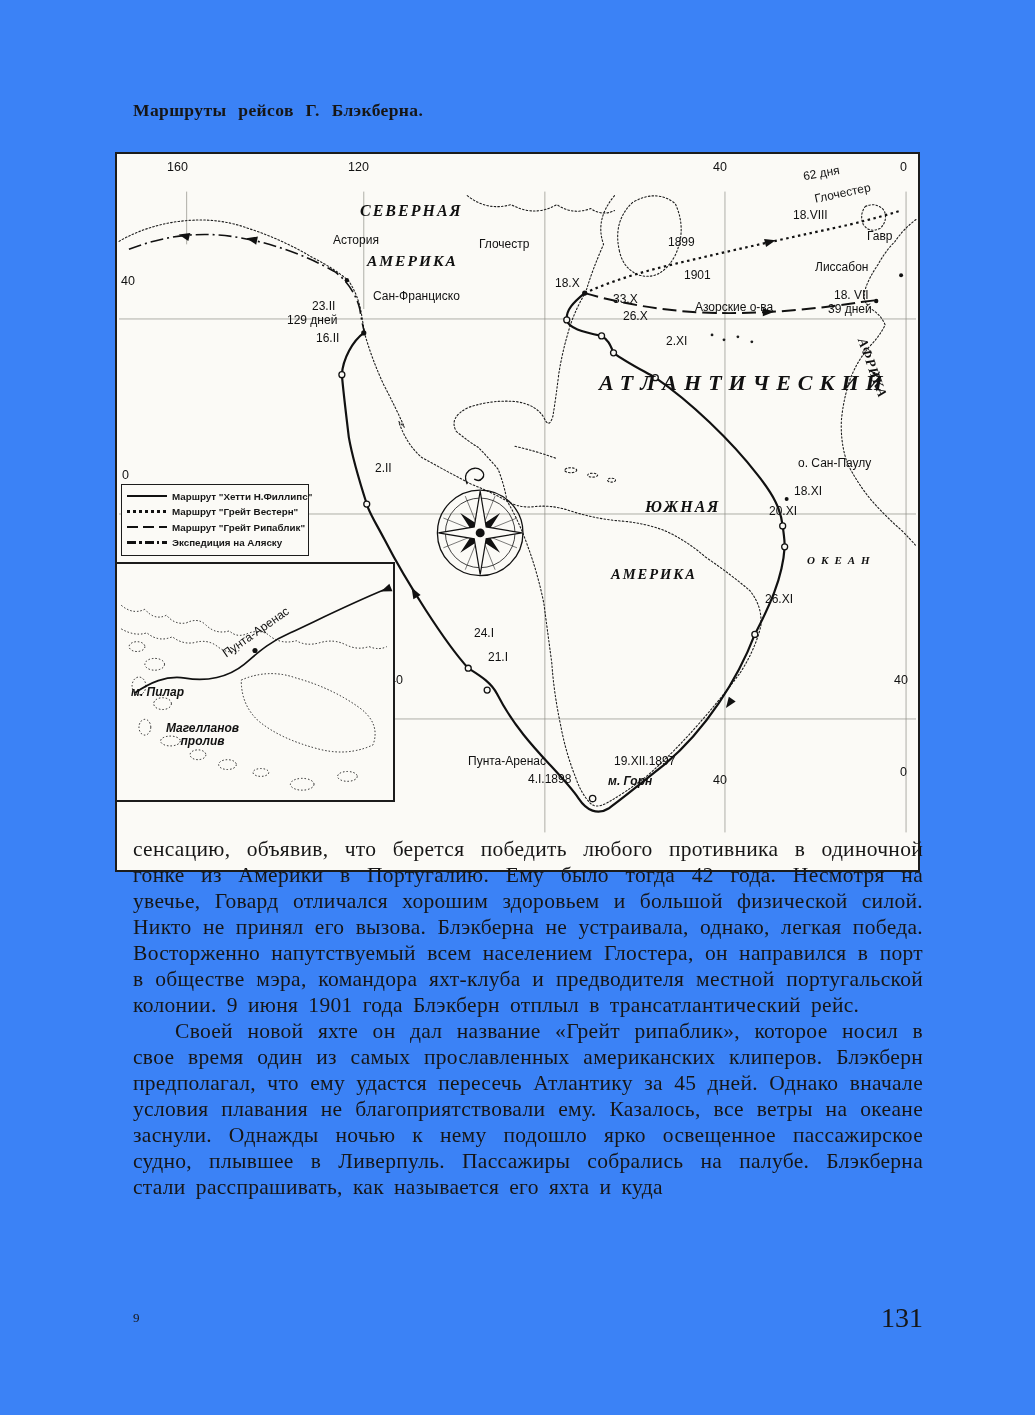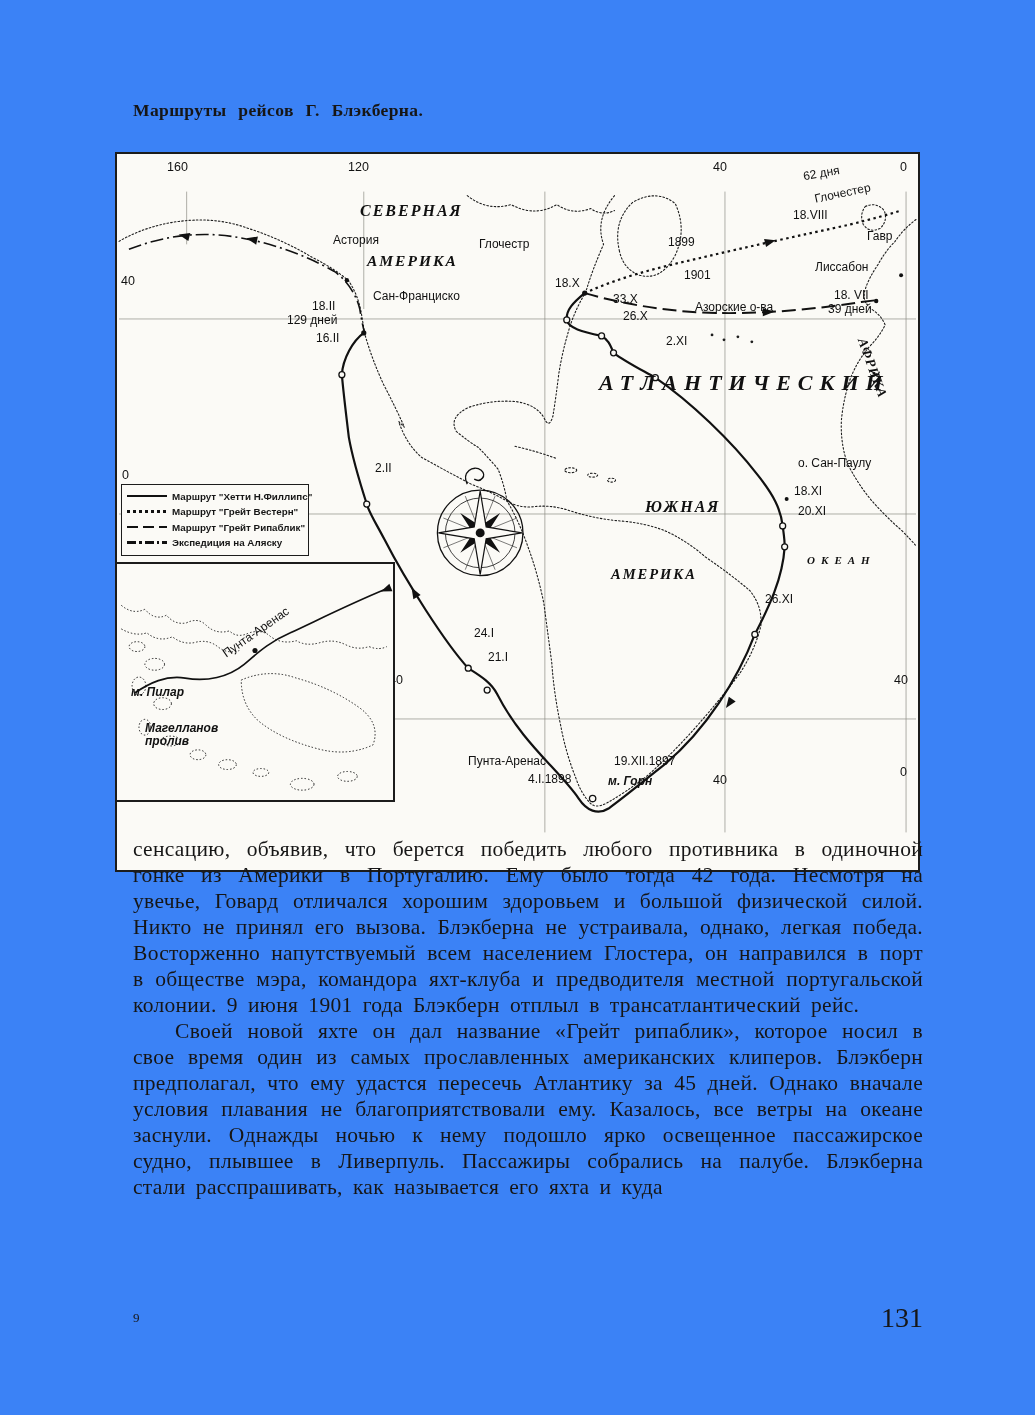--- a/index.html
+++ b/index.html
@@ -171,35 +171,35 @@
     <div class="ml" style="left:362px;top:84px">Глочестр</div>
     <div class="ml" style="left:256px;top:136px">Сан-Франциско</div>
     <div class="ml" style="left:697px;top:33px;transform:rotate(-12deg)">Глочестер</div>
     <div class="ml" style="left:750px;top:76px">Гавр</div>
     <div class="ml" style="left:698px;top:107px">Лиссабон</div>
     <div class="ml" style="left:578px;top:147px">Азорские о-ва</div>
     <div class="ml" style="left:681px;top:303px">о. Сан-Паулу</div>
     <div class="ml" style="left:351px;top:601px">Пунта-Аренас</div>
     <div class="ml it" style="left:491px;top:621px">м. Горн</div>
 
-    <div class="ml" style="left:195px;top:146px">18.II</div>
+    <div class="ml" style="left:195px;top:146px">23.II</div>
     <div class="ml" style="left:170px;top:160px">129 дней</div>
     <div class="ml" style="left:199px;top:178px">16.II</div>
     <div class="ml" style="left:438px;top:123px">18.X</div>
     <div class="ml" style="left:496px;top:139px">33.X</div>
     <div class="ml" style="left:506px;top:156px">26.X</div>
     <div class="ml" style="left:549px;top:181px">2.XI</div>
     <div class="ml" style="left:551px;top:82px">1899</div>
     <div class="ml" style="left:567px;top:115px">1901</div>
     <div class="ml" style="left:686px;top:13px;transform:rotate(-10deg)">62 дня</div>
     <div class="ml" style="left:676px;top:55px">18.VIII</div>
     <div class="ml" style="left:717px;top:135px">18. VII</div>
     <div class="ml" style="left:711px;top:149px">39 дней</div>
     <div class="ml" style="left:677px;top:331px">18.XI</div>
-    <div class="ml" style="left:681px;top:351px">20.XI</div>
+    <div class="ml" style="left:652px;top:351px">20.XI</div>
     <div class="ml" style="left:648px;top:439px">26.XI</div>
     <div class="ml" style="left:258px;top:308px">2.II</div>
     <div class="ml" style="left:357px;top:473px">24.I</div>
     <div class="ml" style="left:371px;top:497px">21.I</div>
     <div class="ml" style="left:497px;top:601px">19.XII.1897</div>
     <div class="ml" style="left:411px;top:619px">4.I.1898</div>
 
     <div class="legend">
       <div class="legend-row">
         <span class="legend-line l-solid"></span>
@@ -238,21 +238,21 @@
           <ellipse cx="234" cy="216" rx="10" ry="5"></ellipse>
         </g>
         <g>
           <path d="M272,26 C238,40 206,56 176,70 C153,80 141,92 129,102 C113,115 91,120 69,116 C49,113 33,121 18,131" stroke="#111" stroke-width="1.7" fill="none"></path>
           <polygon points="0,0 11,4.2 11,-4.2" transform="translate(268,28) rotate(-22)" fill="#111"></polygon>
           <circle cx="140" cy="88" r="2.6" fill="#111"></circle>
         </g>
       </svg>
       <div class="ml" style="left:100px;top:62px;transform:rotate(-35deg)">Пунта-Аренас</div>
       <div class="ml it" style="left:14px;top:122px">м. Пилар</div>
-      <div class="ml it" style="left:28px;top:158px;width:115px;">
+      <div class="ml it" style="left:28px;top:158px;width:115px;text-align:center">
         <div>Магелланов</div>
         <div>пролив</div>
       </div>
     </div>
   </div>
 
   <div class="body-text">
     <p>сенсацию, объявив, что берется победить любого противника в одиночной гонке из Америки в Португалию. Ему было тогда 42 года. Несмотря на увечье, Говард отличался хорошим здоровьем и большой физической силой. Никто не принял его вызова. Блэкберна не устраивала, однако, легкая победа. Восторженно напутствуемый всем населением Глостера, он направился в порт в обществе мэра, командора яхт-клуба и предводителя местной португальской колонии. 9 июня 1901 года Блэкберн отплыл в трансатлантический рейс.</p>
     <p class="indent">Своей новой яхте он дал название «Грейт рипаблик», которое носил в свое время один из самых прославленных американских клиперов. Блэкберн предполагал, что ему удастся пересечь Атлантику за 45 дней. Однако вначале условия плавания не благоприятствовали ему. Казалось, все ветры на океане заснули. Однажды ночью к нему подошло ярко освещенное пассажирское судно, плывшее в Ливерпуль. Пассажиры собрались на палубе. Блэкберна стали расспрашивать, как называется его яхта и куда</p>
   </div>

